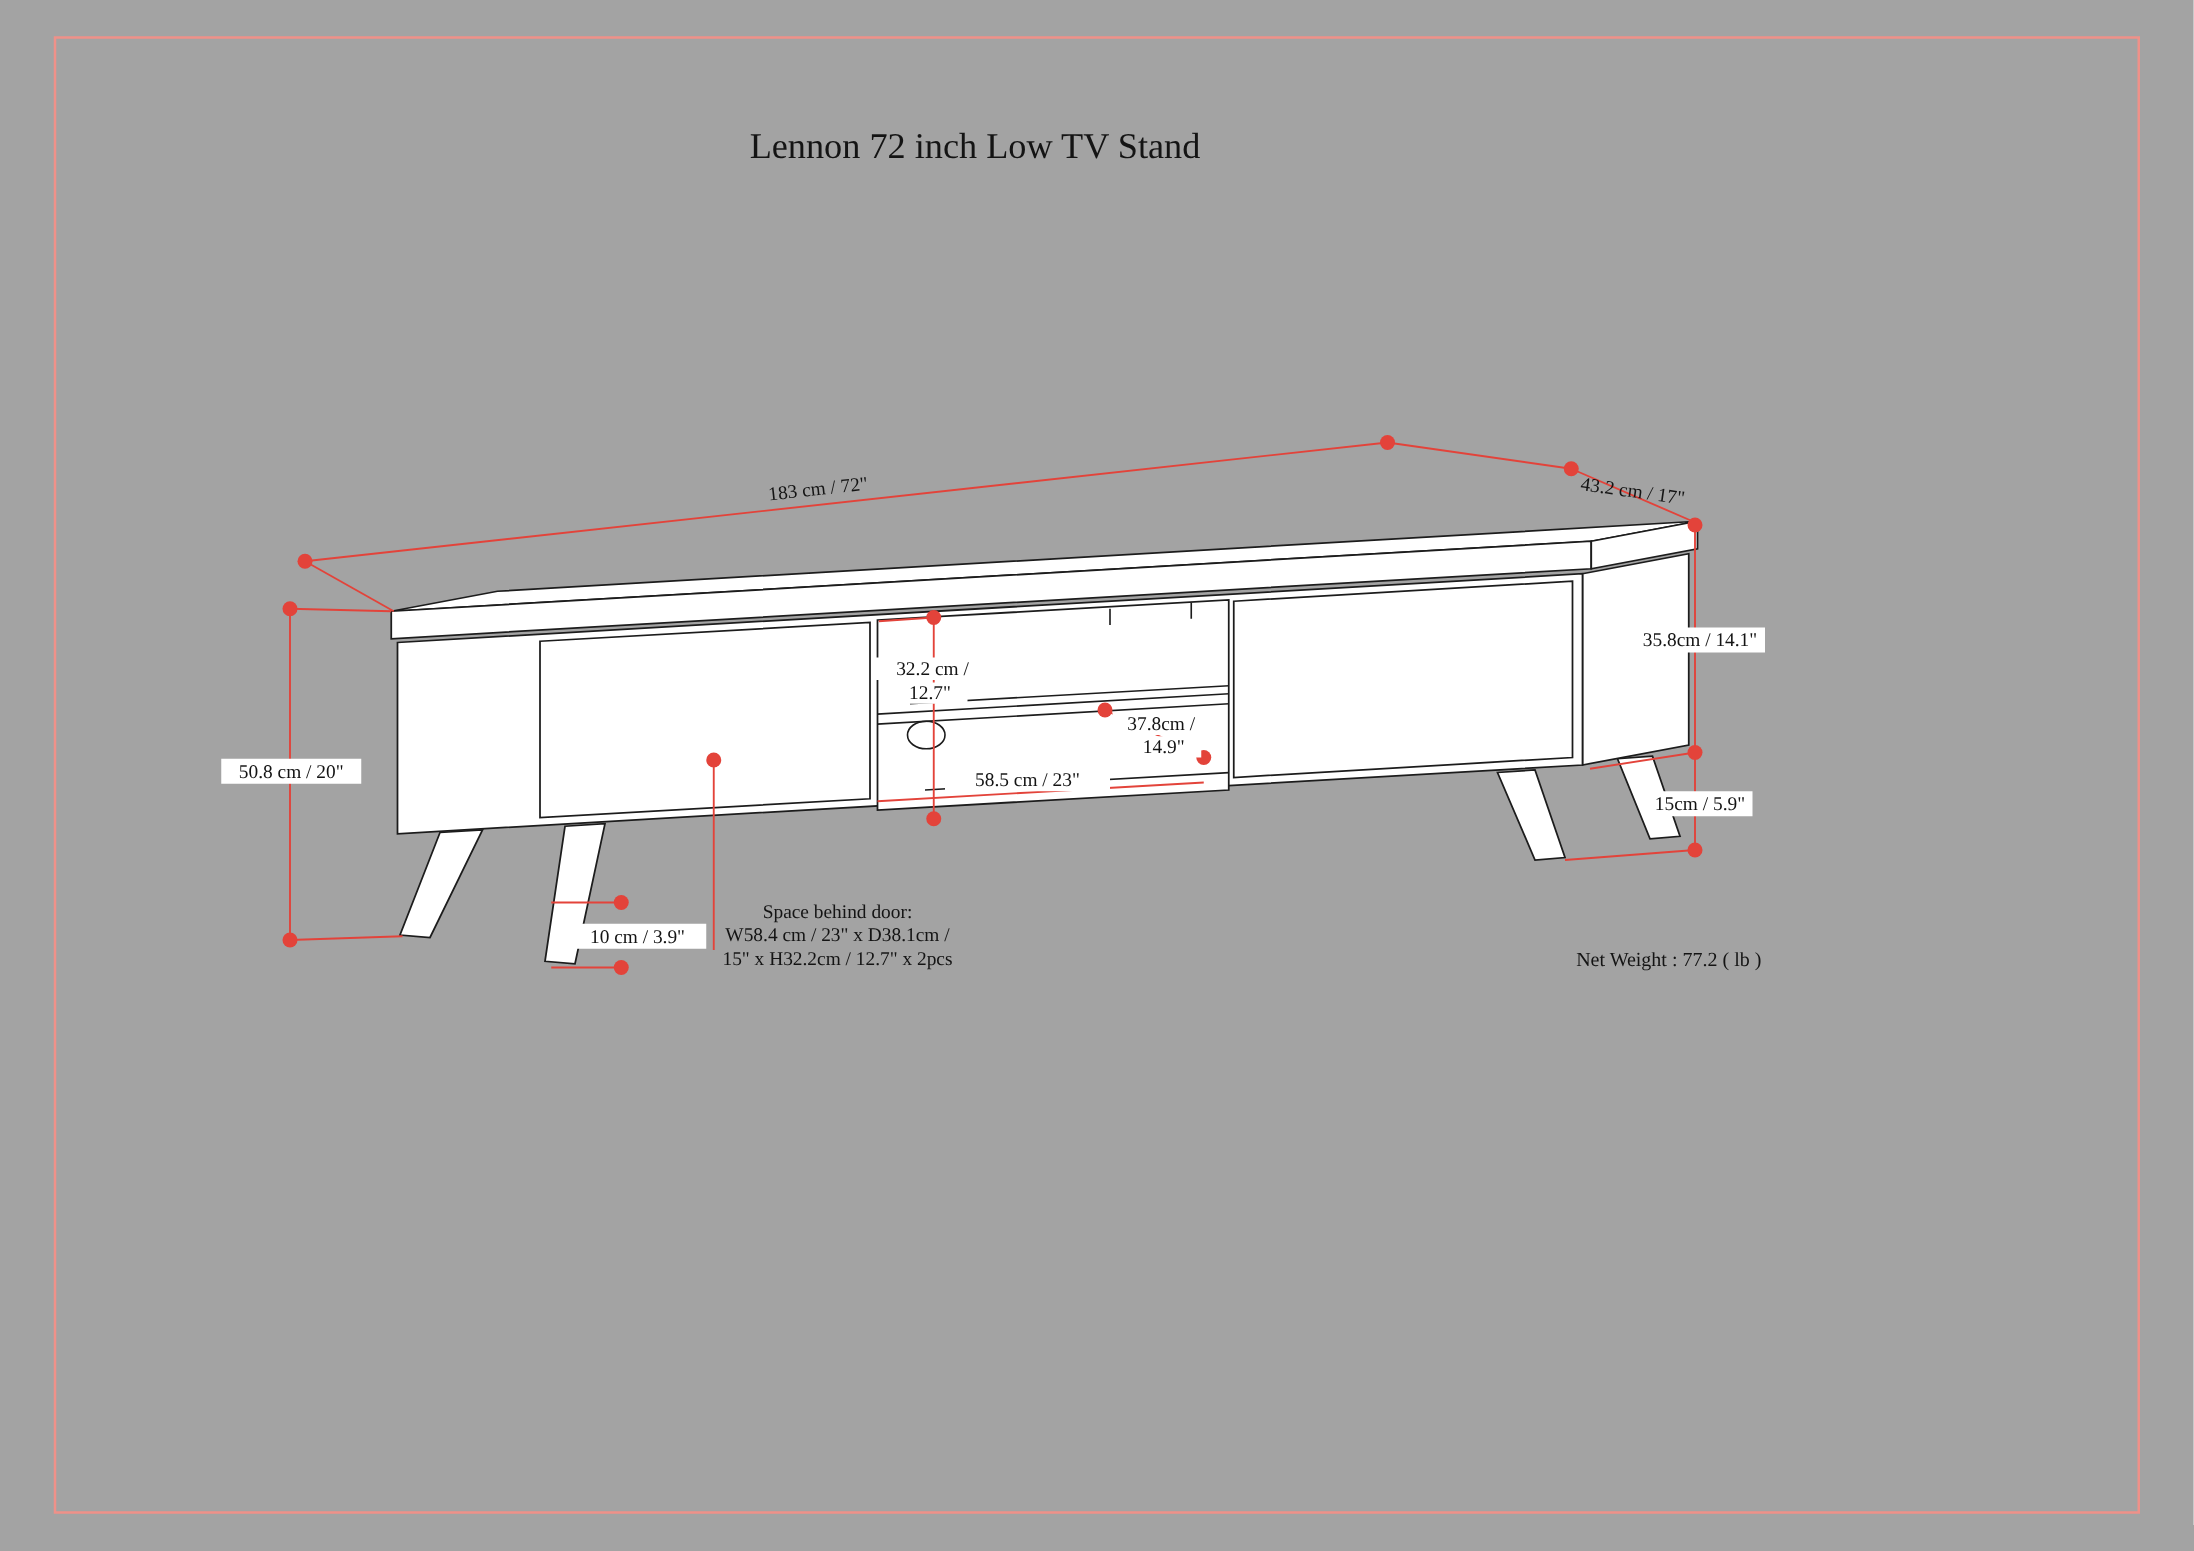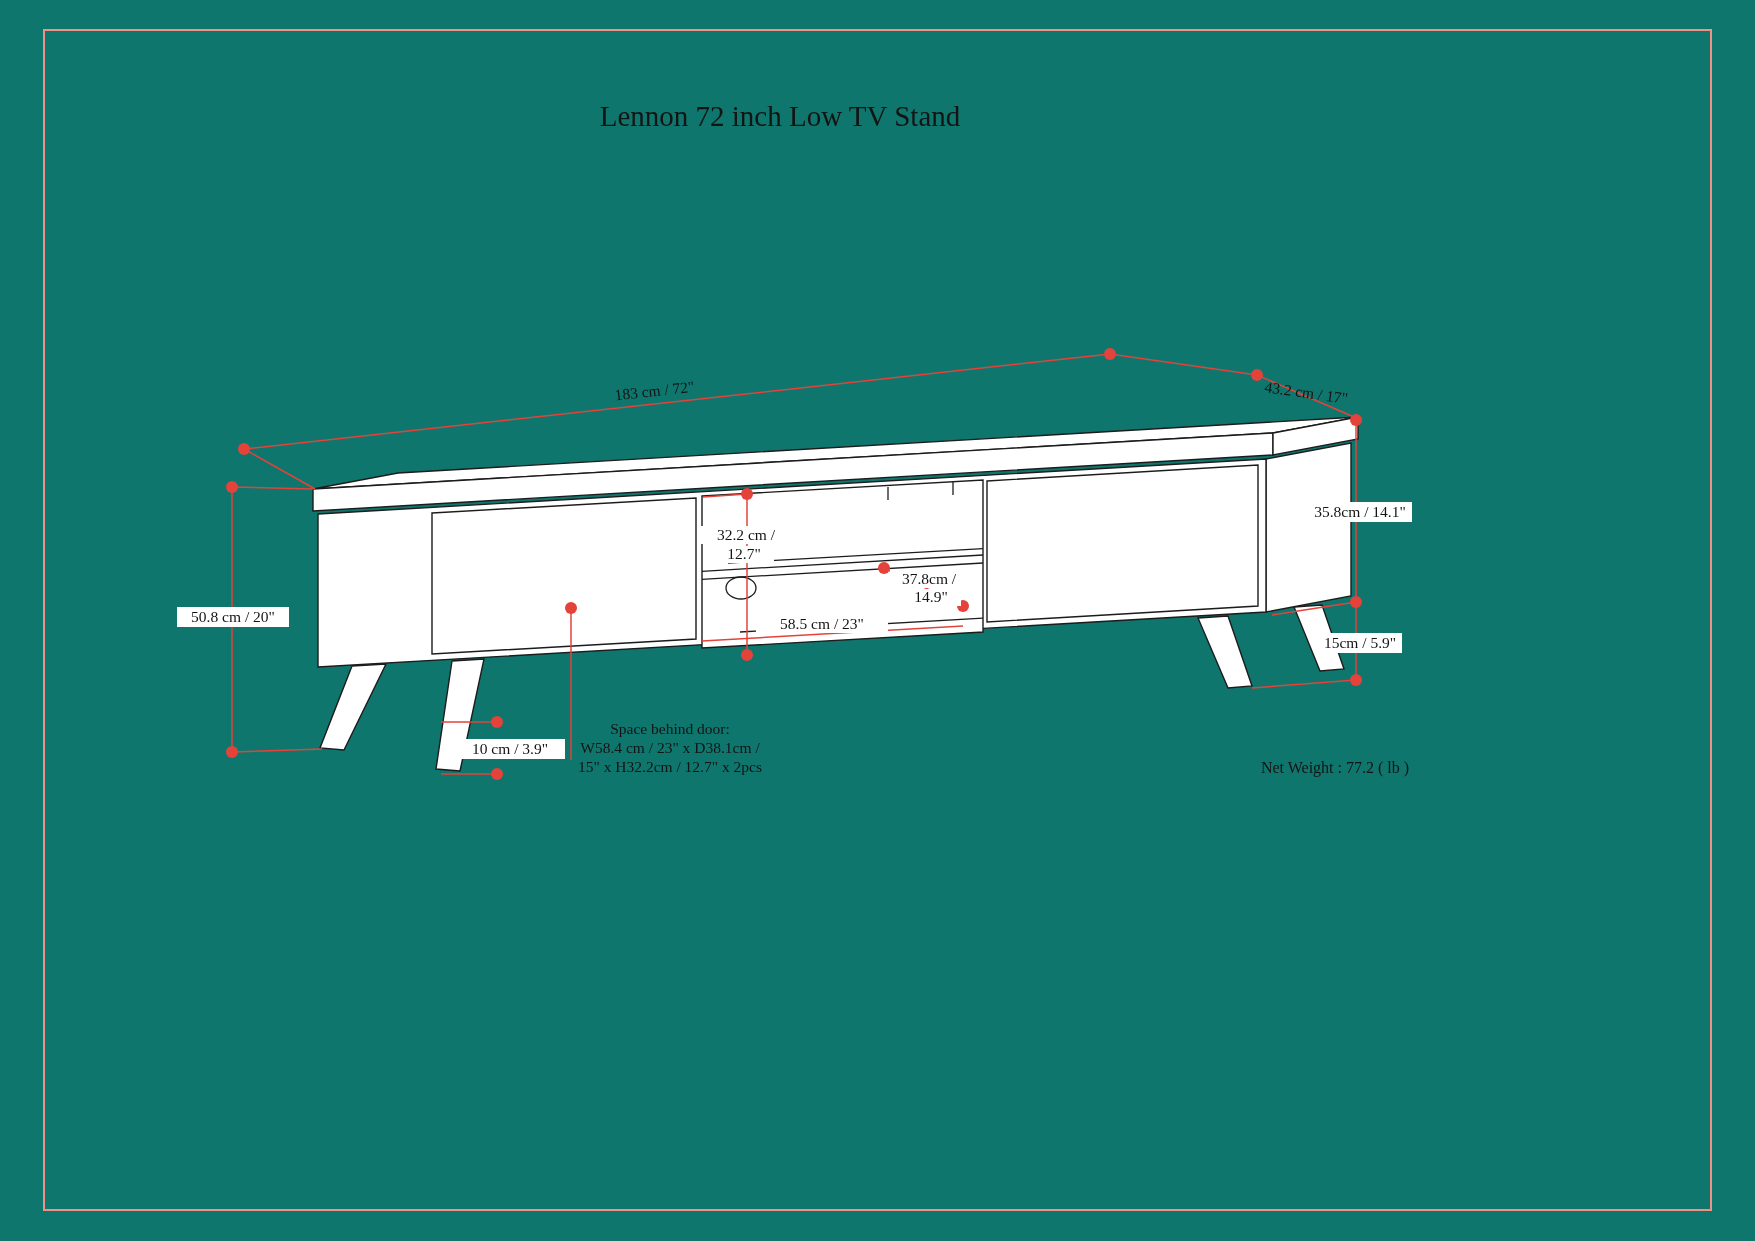--- a/index.html
+++ b/index.html
@@ -1,19 +1,19 @@
 <!DOCTYPE html>
 <html><head>
 <meta charset="utf-8">
 <style>
   html,body{margin:0;padding:0;background:#fff;}
   .page{
     position:relative;
     width:1755px;height:1241px;
-    background:#0f766e;
+    background:#a3a3a3;
     font-family:"Liberation Serif", serif;
     overflow:hidden;
   }
   svg{position:absolute;left:0;top:0;}
   text{fill:#141414;}
   .dim-label{font-size:15.5px;}
   .title-text{font-size:29px;}
   .note-text{font-size:16px;}
   .blk{stroke:#1c1c1c;stroke-width:1.4;fill:#ffffff;}
   .blk-line{stroke:#1c1c1c;stroke-width:1.3;fill:none;}

